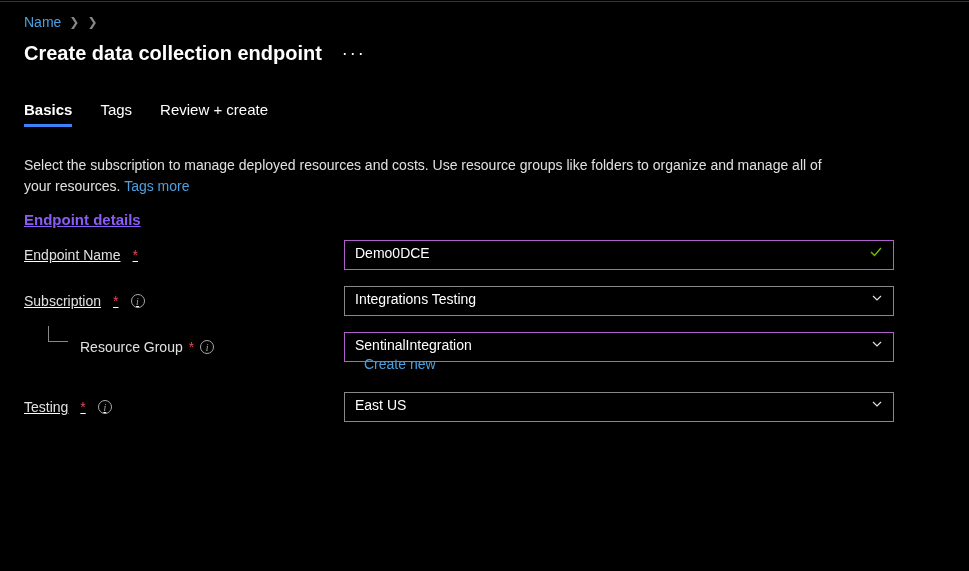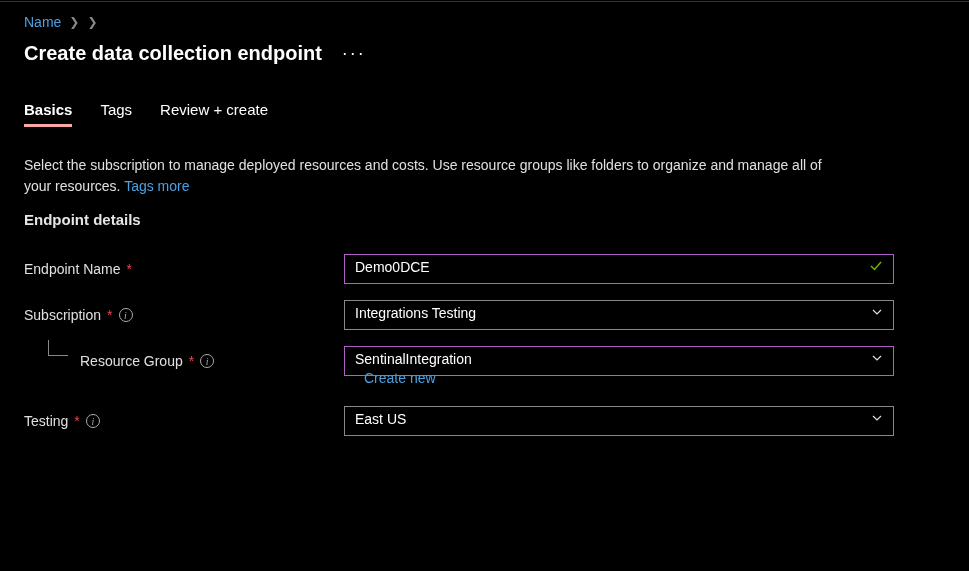--- a/index.html
+++ b/index.html
@@ -63,50 +63,52 @@
       margin-bottom: 28px;
     }
     .tab {
       padding-bottom: 6px;
       cursor: pointer;
       font-size: 15px;
       color: #ffffff;
     }
     .tab.active {
       font-weight: 600;
-      border-bottom: 3px solid #fca5a5;
+      border-bottom: 3px solid #3b82f6;
     }
     .description {
       color: #e0e0e0;
       line-height: 1.5;
       margin-bottom: 12px;
       max-width: 820px;
     }
     .learn-more {
       color: #4ca0e0;
       text-decoration: none;
       cursor: pointer;
     }
     .section-header {
       font-weight: 600;
       font-size: 15px;
       margin-top: 14px;
-      margin-bottom: 26px;
-      color: #e5e5e5;
+      margin-bottom: 12px;
+      color: #8b5cf6;
+      text-decoration: underline;
     }
     .form-row {
       display: flex;
       align-items: center;
       margin-bottom: 16px;
     }
     .form-label-wrap {
       width: 320px;
       display: flex;
       align-items: center;
-      gap: 6px;
+      gap: 12px;
+      text-decoration: underline;
     }
     .form-label {
       color: #e0e0e0;
     }
     .required {
       color: #e74856;
     }
     .info-icon {
       width: 14px;
       height: 14px;

